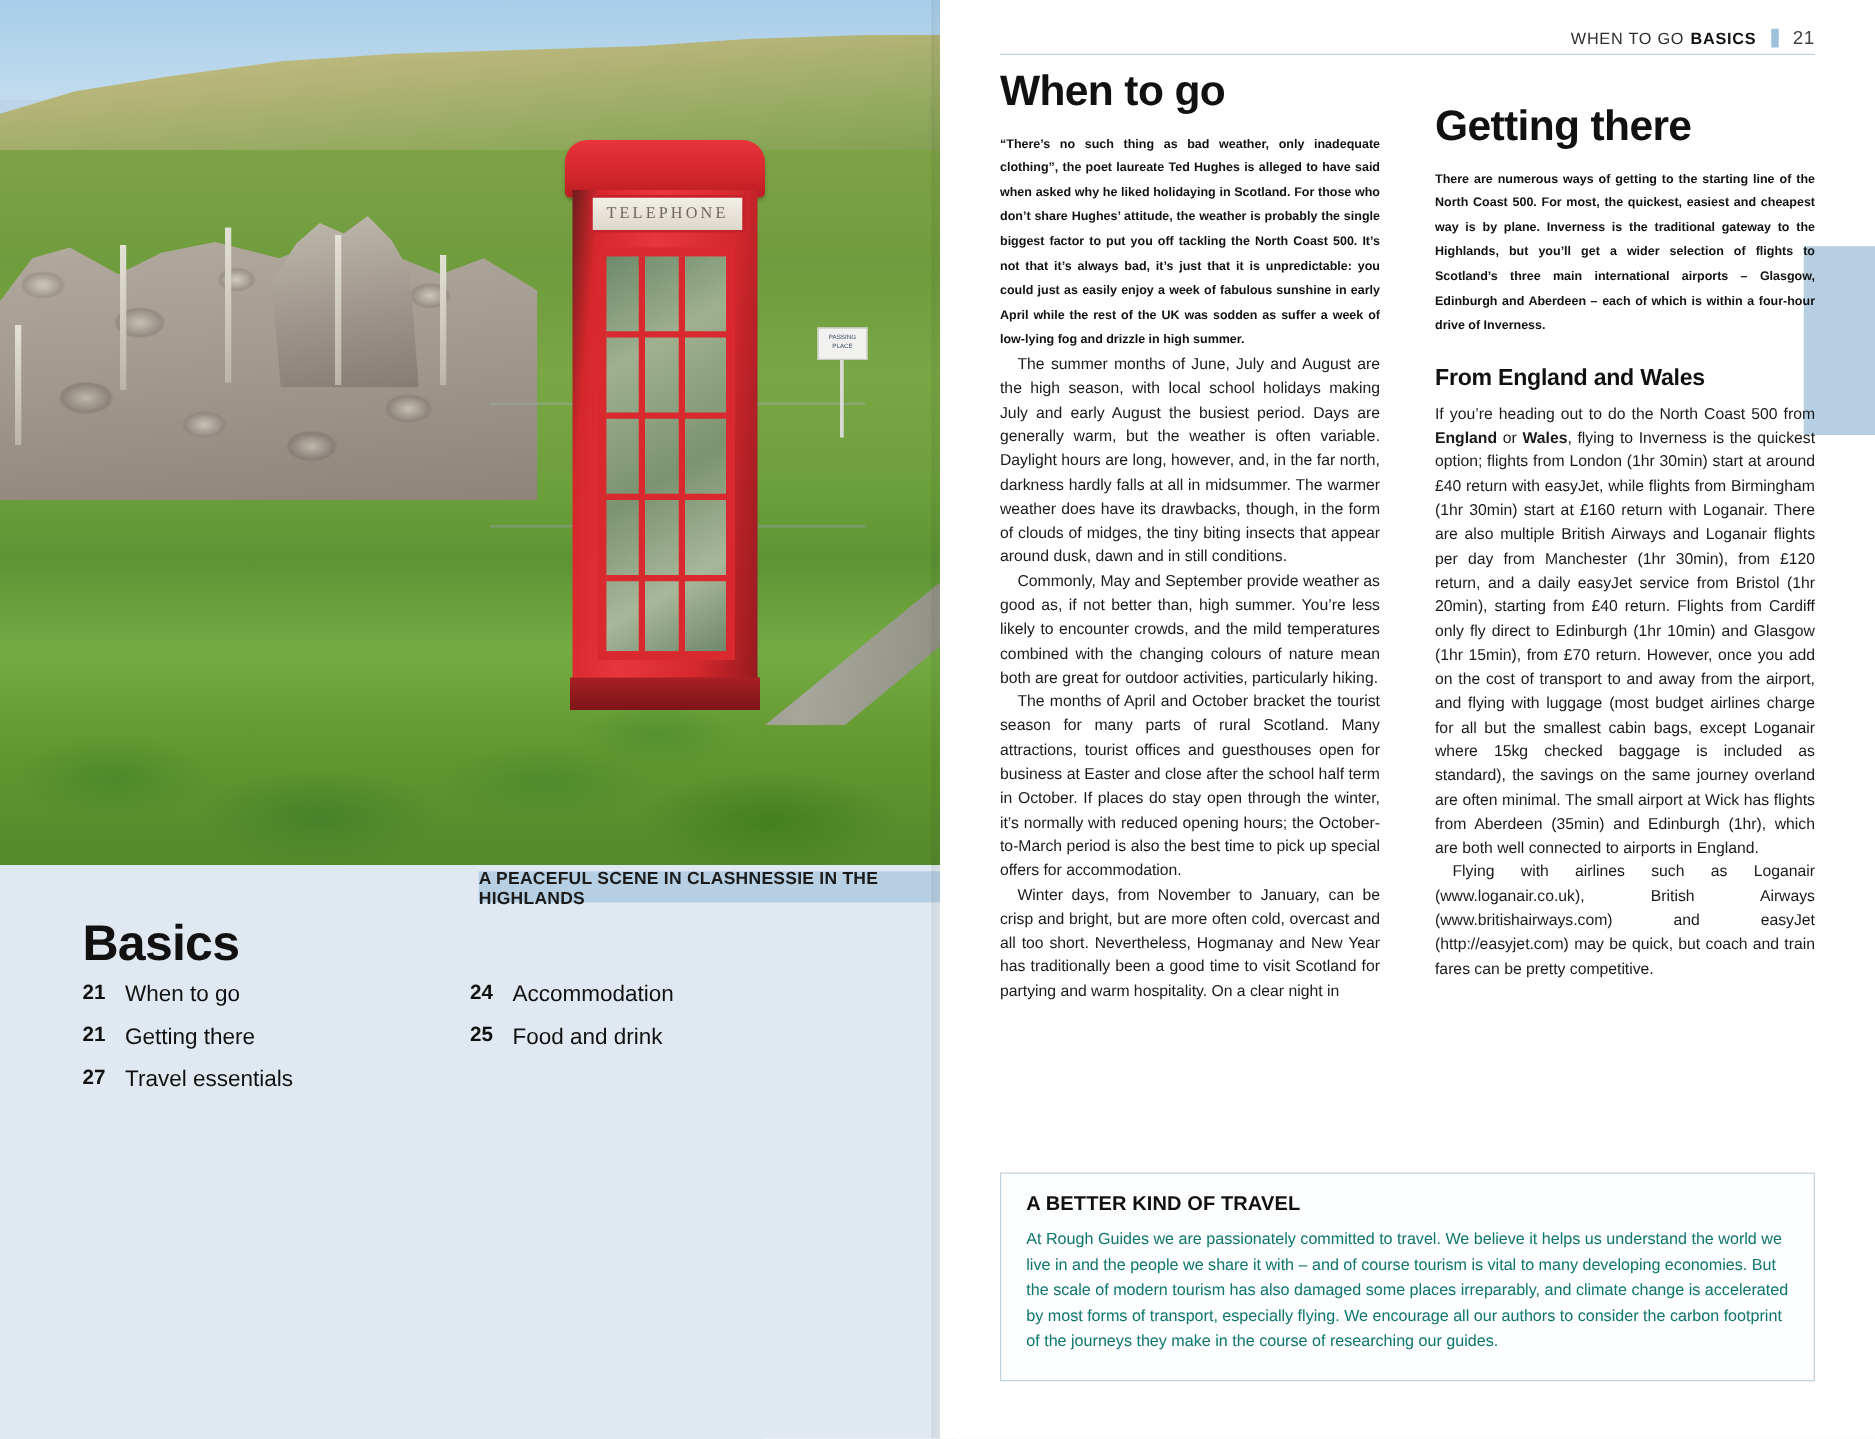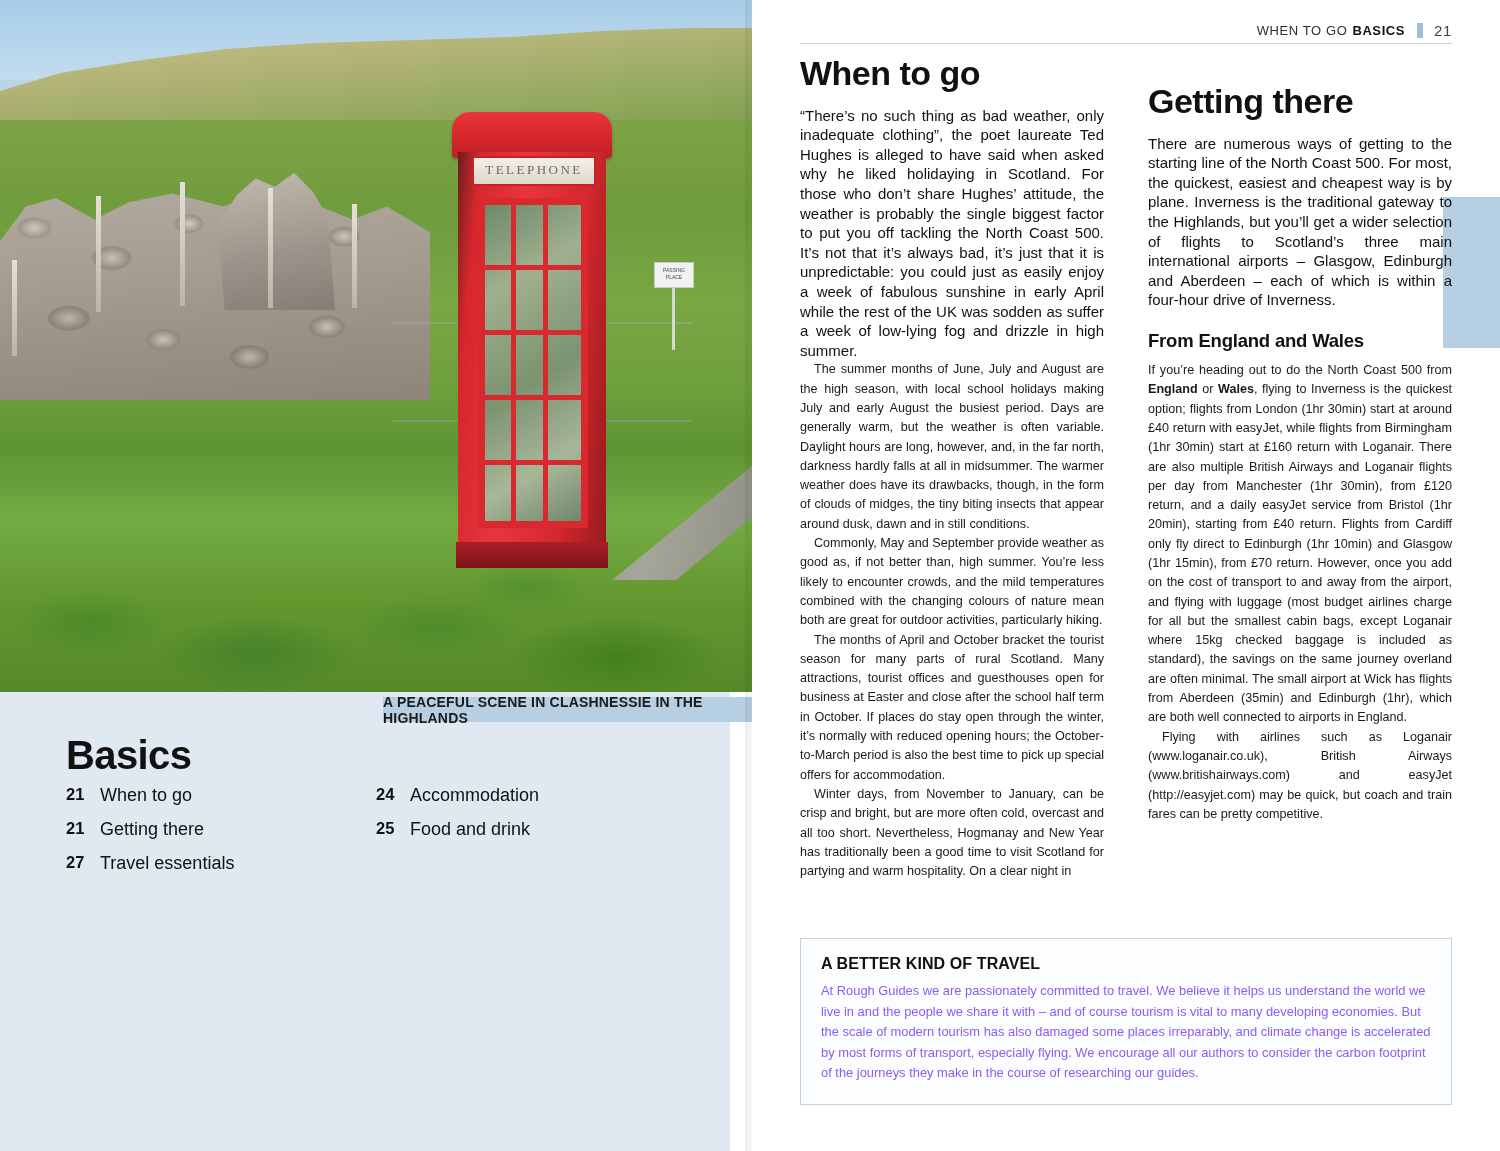--- a/index.html
+++ b/index.html
@@ -9,20 +9,21 @@
     font-family:"Liberation Sans", sans-serif;
     overflow:hidden;
     position:relative;
   }
   .spread{position:absolute;inset:0;display:block;}
 
   
   .left-page{
     position:absolute;left:0;top:0;width:730px;height:1151px;
     background:#e0e9f1;
+    padding-left:35px;
   }
   .photo{
     position:absolute;left:0;top:0;width:752px;height:692px;
     overflow:hidden;
     background:#bcd3e8;
   }
   .sky{
     position:absolute;left:0;top:0;width:100%;height:80px;
     background:linear-gradient(#a8cde8,#c2dcee);
   }
@@ -187,35 +188,35 @@
   h2.sub{
     margin:20px 0 9px 0;font-size:18.5px;font-weight:bold;color:#111;letter-spacing:-.2px;
   }
   p.body{
     margin:0;font-size:12.6px;line-height:19.3px;color:#1a1a1a;
     text-align:justify;text-indent:14px;
     font-family:"Liberation Sans", sans-serif;
   }
   p.body.noindent{text-indent:0;}
   p.lead{
-    margin:0 0 0 0;font-size:15px;line-height:19.6px;color:#111;
-    font-weight:normal;text-align:justify;text-indent:0;
+    margin:0 0 0 0;font-size:10px;line-height:19.6px;color:#111;
+    font-weight:bold;text-align:justify;text-indent:0;
   }
   b{font-weight:bold;}
 
   .box{
     position:absolute;left:48px;top:938px;width:652px;
     border:1px solid #c2d4e2;background:#fbfdfe;
     padding:16px 12px 20px 20px;box-sizing:border-box;
   }
   .box-title{
     margin:0 0 8px 0;font-size:16px;font-weight:bold;color:#111;letter-spacing:.1px;
   }
   .box-body{
-    margin:0;font-size:12.9px;line-height:20.5px;color:#8b5cf6;text-align:left;
+    margin:0;font-size:12.9px;line-height:20.5px;color:#0f766e;text-align:left;
   }
   .gutter-shadow{
     position:absolute;left:745px;top:0;width:14px;height:1151px;
     background:linear-gradient(90deg,rgba(0,0,0,.07),rgba(0,0,0,0));
     pointer-events:none;
   }
 </style>
 </head>
 <body>
 

